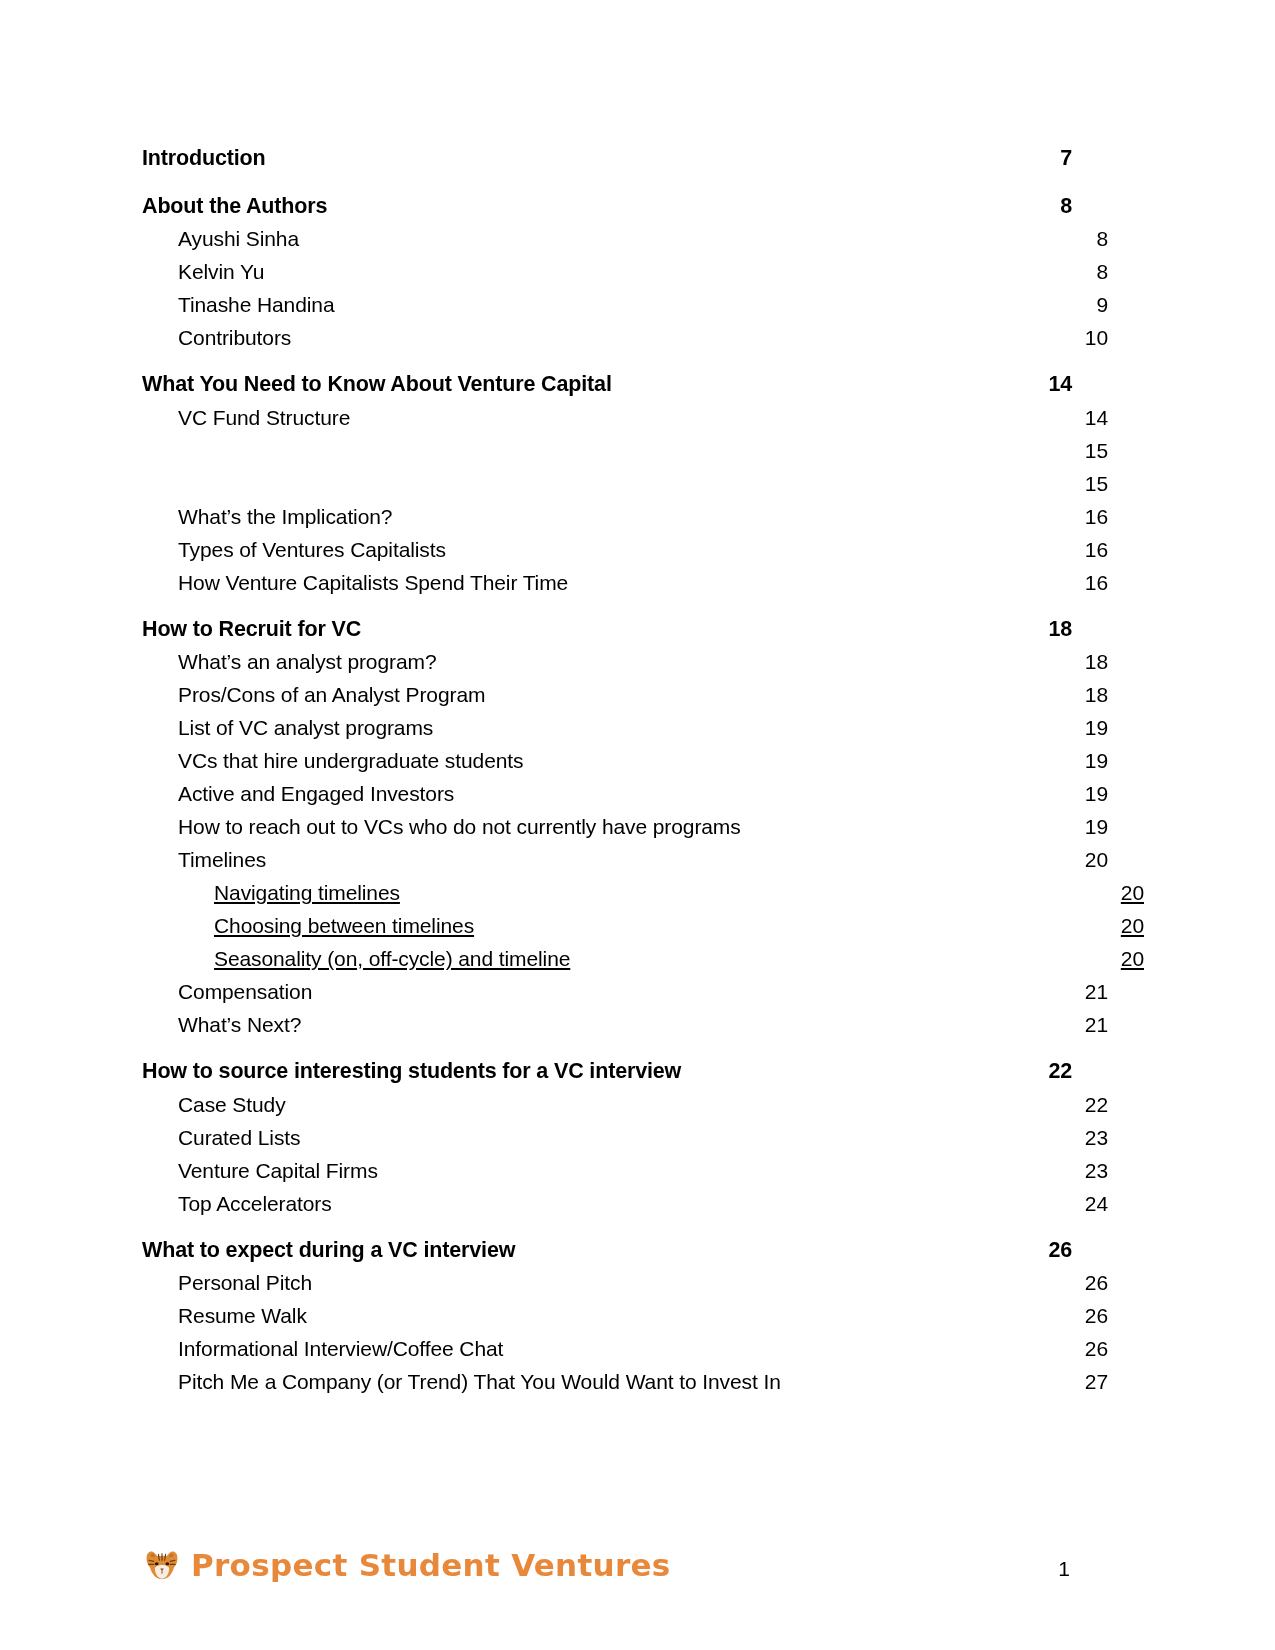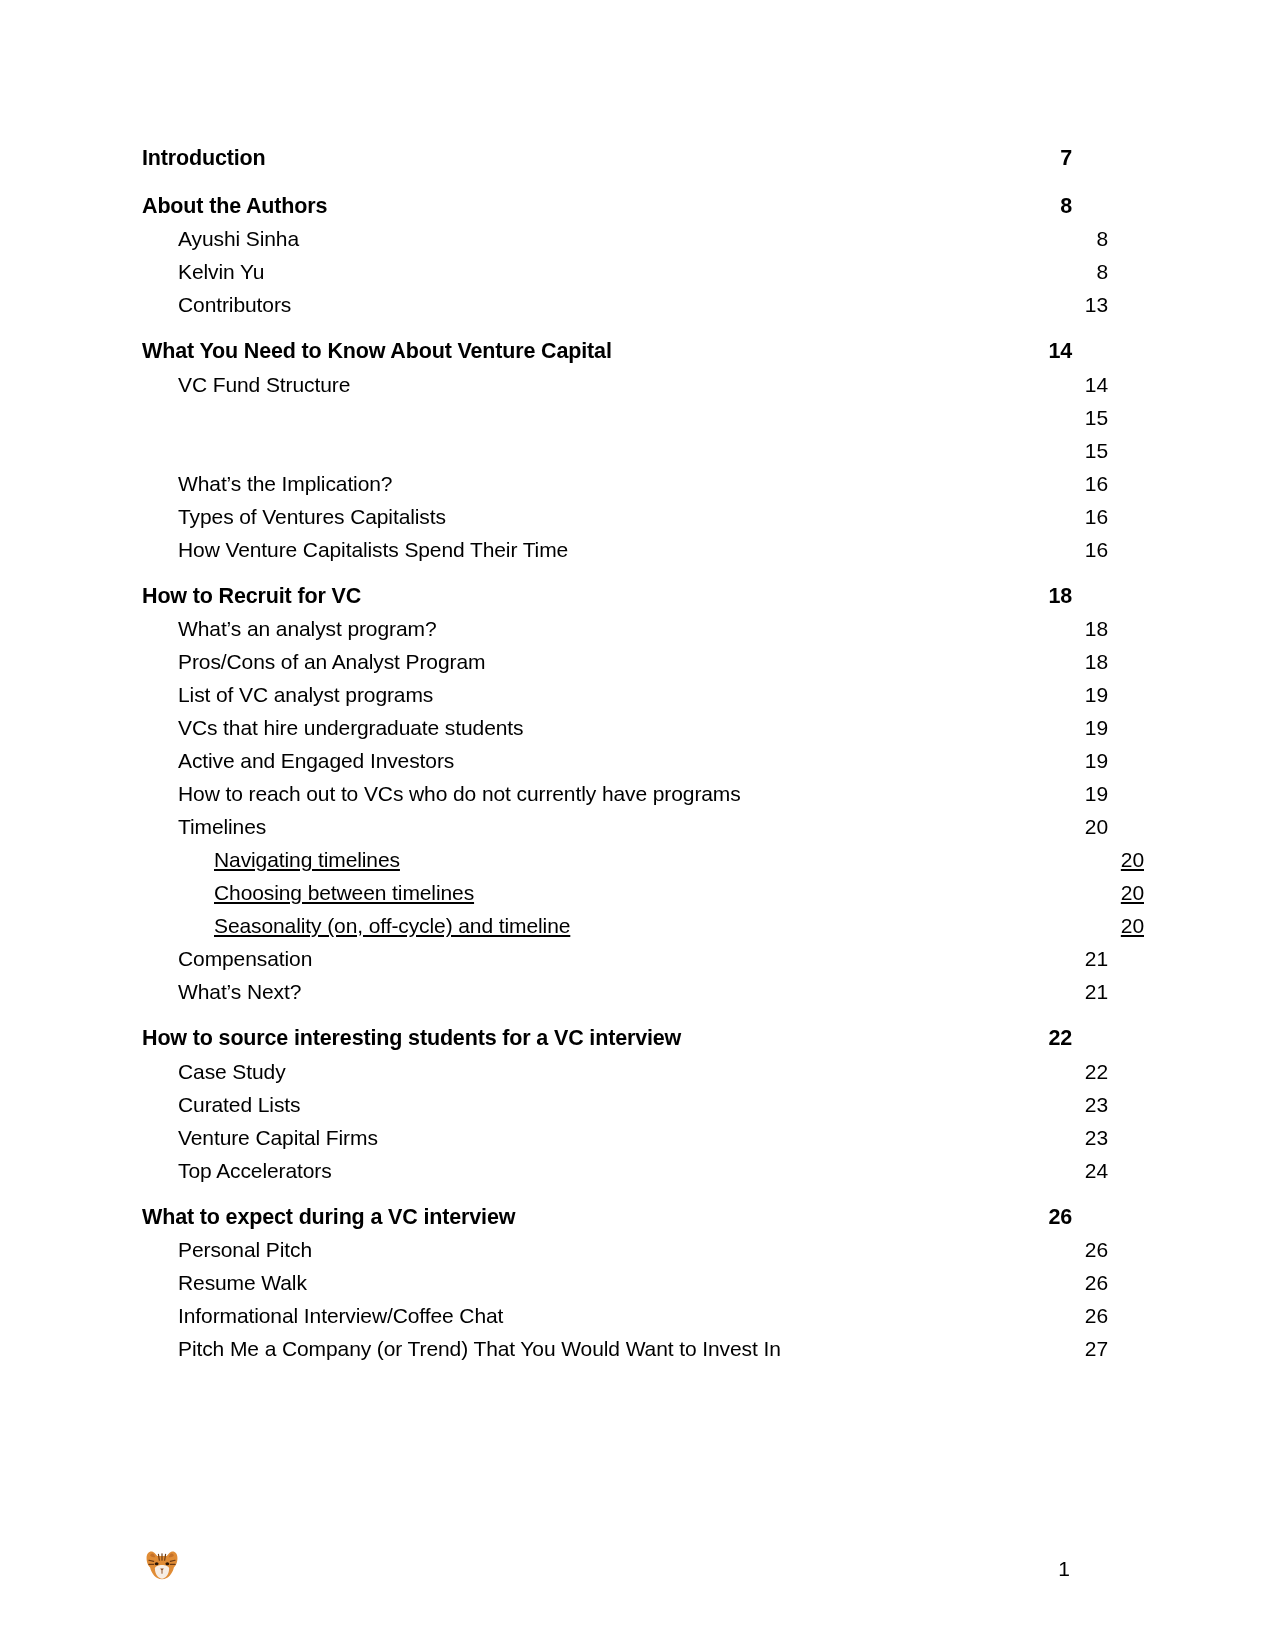--- a/index.html
+++ b/index.html
@@ -146,23 +146,28 @@
         <span class="title">Ayushi Sinha</span>
         <span class="filler"></span>
         <span class="pageno">8</span>
       </div>
       <div class="toc-row lvl1">
         <span class="title">Kelvin Yu</span>
         <span class="filler"></span>
         <span class="pageno">8</span>
       </div>
       <div class="toc-row lvl1">
+        <span class="title">Tinashe Handina</span>
+        <span class="filler"></span>
+        <span class="pageno">9</span>
+      </div>
+      <div class="toc-row lvl1">
         <span class="title">Contributors</span>
         <span class="filler"></span>
-        <span class="pageno">13</span>
+        <span class="pageno">10</span>
       </div>
       <div class="toc-row lvl0">
         <span class="title">What You Need to Know About Venture Capital</span>
         <span class="filler"></span>
         <span class="pageno">14</span>
       </div>
       <div class="toc-row lvl1">
         <span class="title">VC Fund Structure</span>
         <span class="filler"></span>
         <span class="pageno">14</span>
@@ -326,17 +331,18 @@
         <path d="M10 31 L18 31" stroke="#6B3A14" stroke-width="2" stroke-linecap="round" fill="none"></path>
         <path d="M54 24 L46 26" stroke="#6B3A14" stroke-width="2" stroke-linecap="round" fill="none"></path>
         <path d="M54 31 L46 31" stroke="#6B3A14" stroke-width="2" stroke-linecap="round" fill="none"></path>
 
         <ellipse cx="23" cy="30" rx="3.2" ry="2.6" fill="#2A1505"></ellipse>
         <ellipse cx="41" cy="30" rx="3.2" ry="2.6" fill="#2A1505"></ellipse>
 
         <path d="M29 38 L35 38 L32 42 Z" fill="#8A4A1C"></path>
         <path d="M32 42 L32 46" stroke="#8A4A1C" stroke-width="1.6" stroke-linecap="round" fill="none"></path>
       </svg>
+      <span class="brand-text">Prospect Student Ventures</span>
     </div>
     <div class="footer-pageno">1</div>
   </div>
 
 </div>
 
 </body></html>

